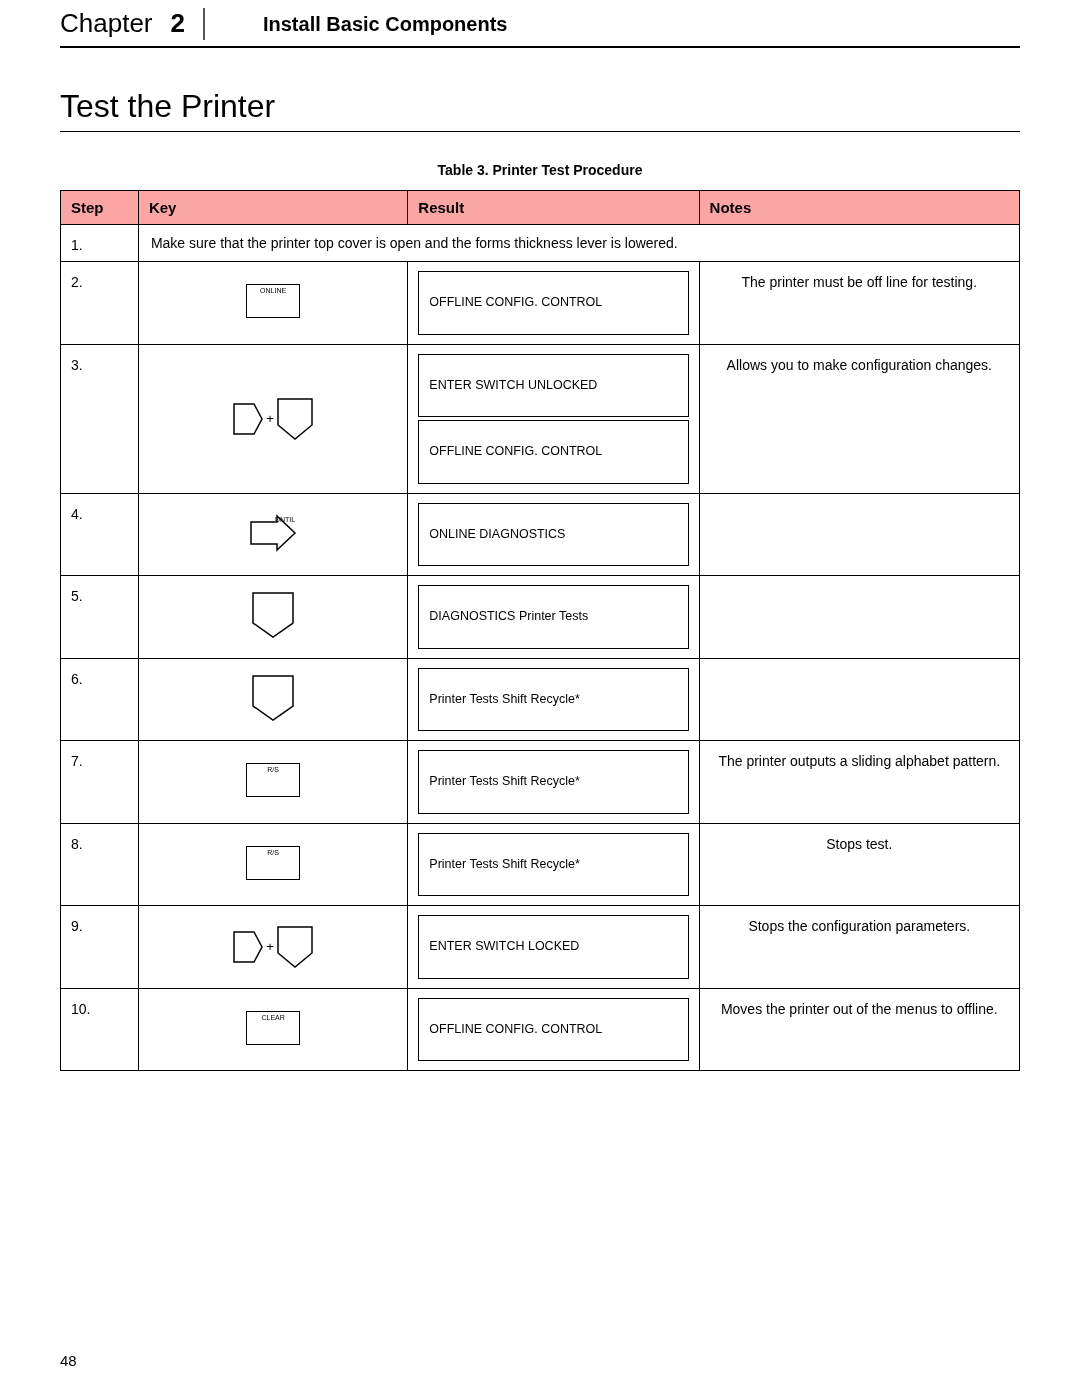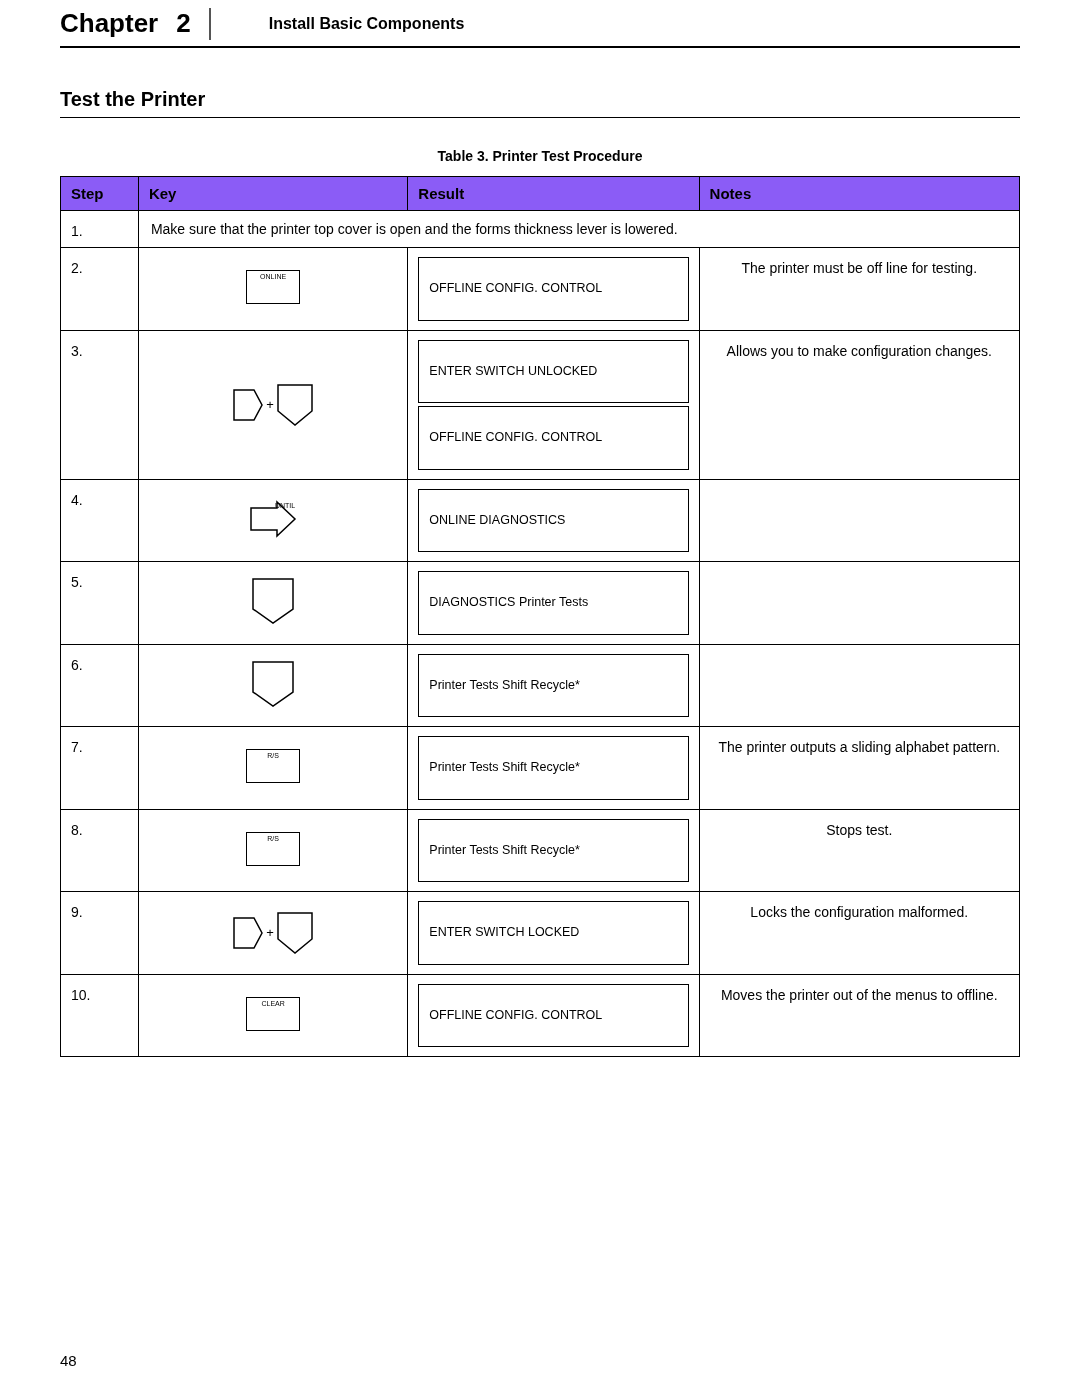--- a/index.html
+++ b/index.html
@@ -24,51 +24,51 @@
     
     .chapter-header {
       display: flex;
       align-items: stretch;
       border-bottom: 2px solid #000;
       margin-bottom: 0;
       padding: 8px 0 6px 0;
     }
     .chapter-word {
       font-size: 26px;
-      font-weight: bold;
+      font-weight: normal;
       margin-right: 18px;
     }
     .chapter-number {
       font-size: 26px;
       font-weight: bold;
       margin-right: 18px;
     }
     .chapter-divider {
       width: 2px;
       background: #555;
       margin-right: 18px;
       min-height: 32px;
     }
     .chapter-subtitle {
-      font-size: 16px;
+      font-size: 20px;
       font-weight: bold;
       align-self: center;
       padding-left: 40px;
     }
 
     
     .page-title-section {
       margin-top: 40px;
       margin-bottom: 10px;
       padding-bottom: 6px;
       border-bottom: 1.5px solid #000;
     }
     .page-title {
-      font-size: 20px;
-      font-weight: bold;
+      font-size: 32px;
+      font-weight: normal;
     }
 
     
     .table-caption {
       text-align: center;
       font-weight: bold;
       font-size: 14px;
       margin-top: 30px;
       margin-bottom: 12px;
     }
@@ -81,21 +81,21 @@
     }
     .proc-table th, .proc-table td {
       border: 1.5px solid #000;
       vertical-align: top;
       padding: 6px 10px;
     }
     .proc-table th {
       font-weight: bold;
       font-size: 15px;
       text-align: left;
-      background: #8b5cf6;
+      background: #fca5a5;
       padding: 8px 10px;
     }
     .proc-table td.step-num {
       width: 48px;
       font-weight: normal;
       vertical-align: top;
       padding-top: 12px;
     }
     .proc-table td.key-cell {
       width: 185px;
@@ -269,21 +269,21 @@
           <span style="font-size:13px;">+</span>
           <svg width="38" height="44" viewBox="0 0 38 44">
             <polygon points="2,2 36,2 36,28 19,42 2,28" fill="none" stroke="#000" stroke-width="1.5"></polygon>
           </svg>
         </div>
           </td>
           <td class="result-cell">
             <div class="result-box">ENTER SWITCH
 LOCKED</div>
           </td>
-          <td class="notes-cell">Locks the configuration malformed.</td>
+          <td class="notes-cell">Stops the configuration parameters.</td>
         </tr>
         <tr>
           <td class="step-num">10.</td>
           <td class="key-cell"><div style="display:inline-block;position:relative;border:1.5px solid #000;width:54px;height:34px;">
           <span style="font-size:7px;position:absolute;top:2px;left:50%;transform:translateX(-50%);white-space:nowrap;">CLEAR</span>
         </div></td>
           <td class="result-cell">
             <div class="result-box">OFFLINE
 CONFIG. CONTROL</div>
           </td>

